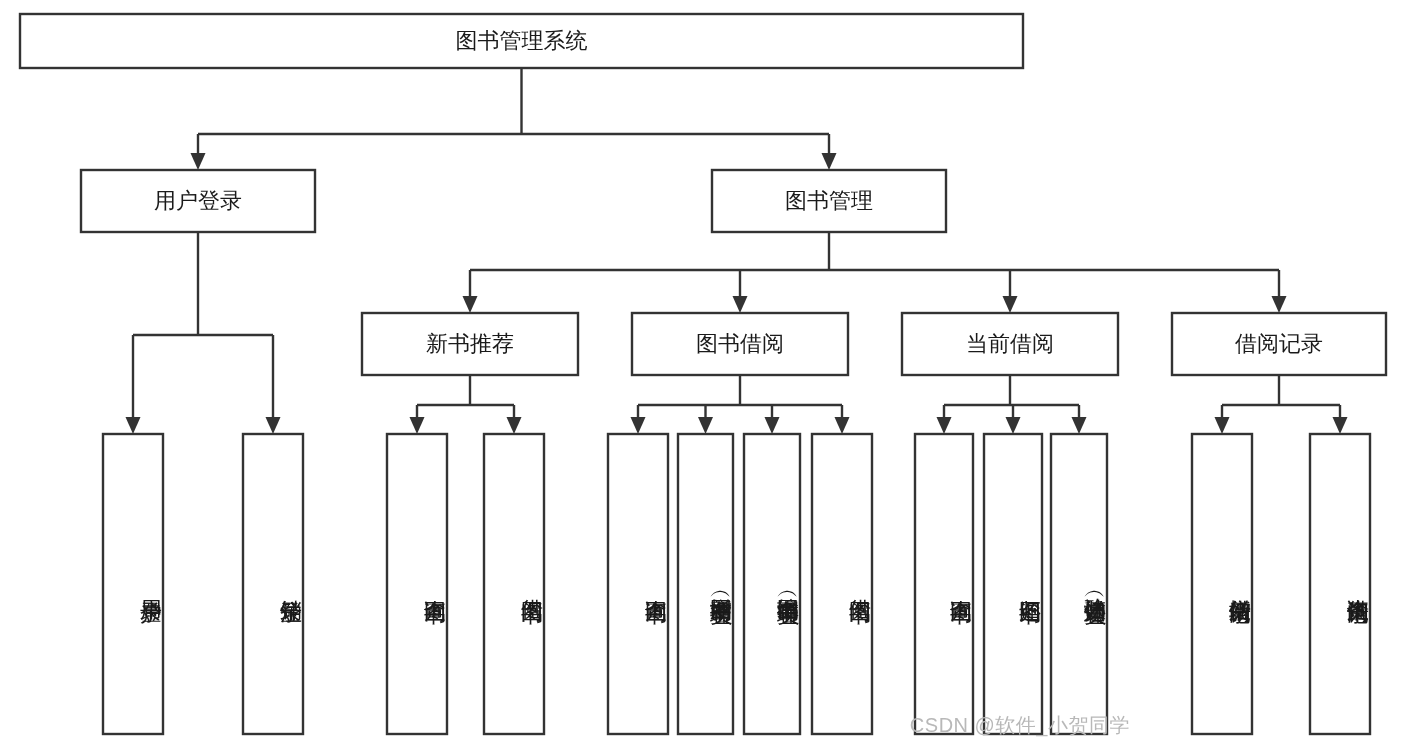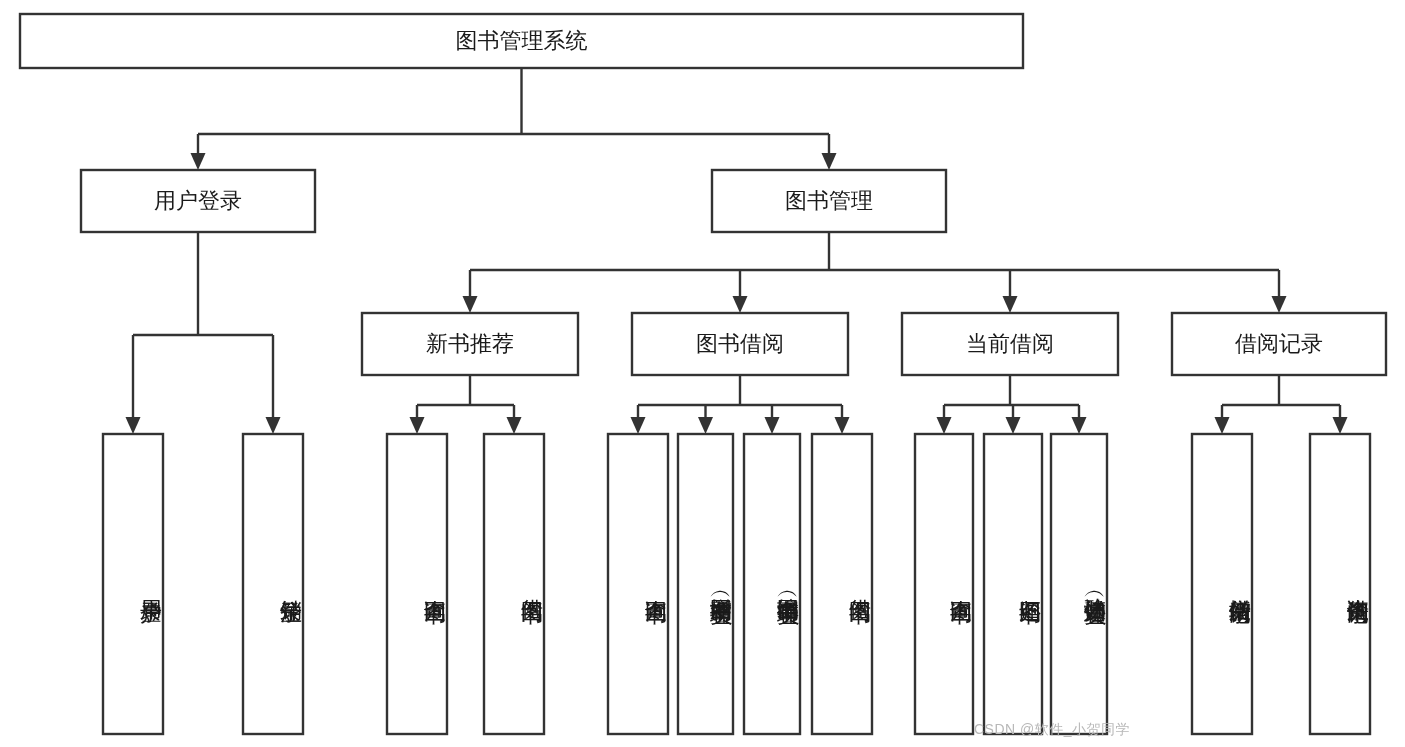--- a/index.html
+++ b/index.html
@@ -60,21 +60,21 @@
     letter-spacing: 1px;
     white-space: nowrap;
     text-align: center;
     pointer-events: none;
   }
   .watermark {
     position: absolute;
     right: 8px;
     bottom: 8px;
     font-family: "Liberation Sans", sans-serif;
-    font-size: 14px;
+    font-size: 20px;
     color: #b8b8b8;
     letter-spacing: 0.5px;
     white-space: nowrap;
     margin-left: 8px;
   }
 </style>
 </head>
 <body>
 
 <div id="diagram-root">

